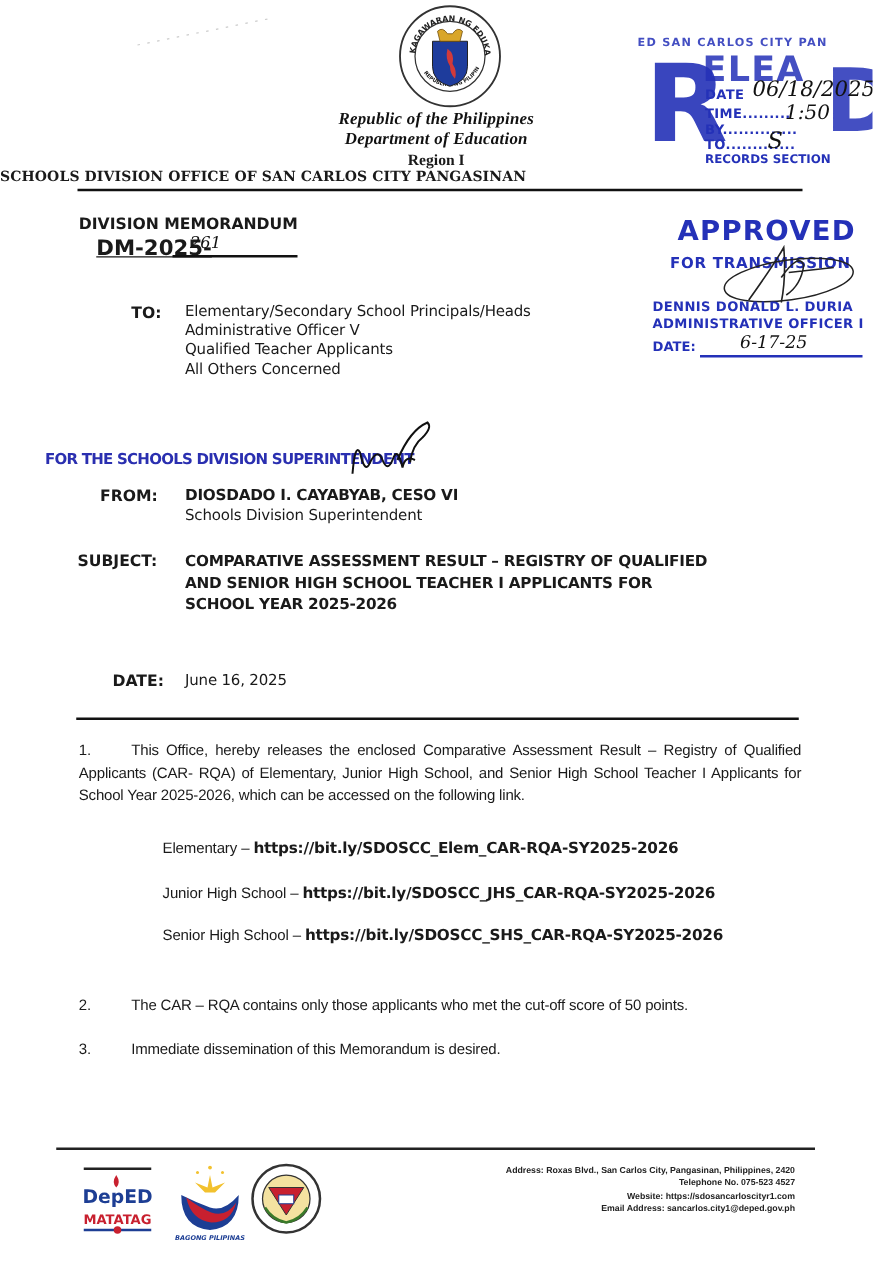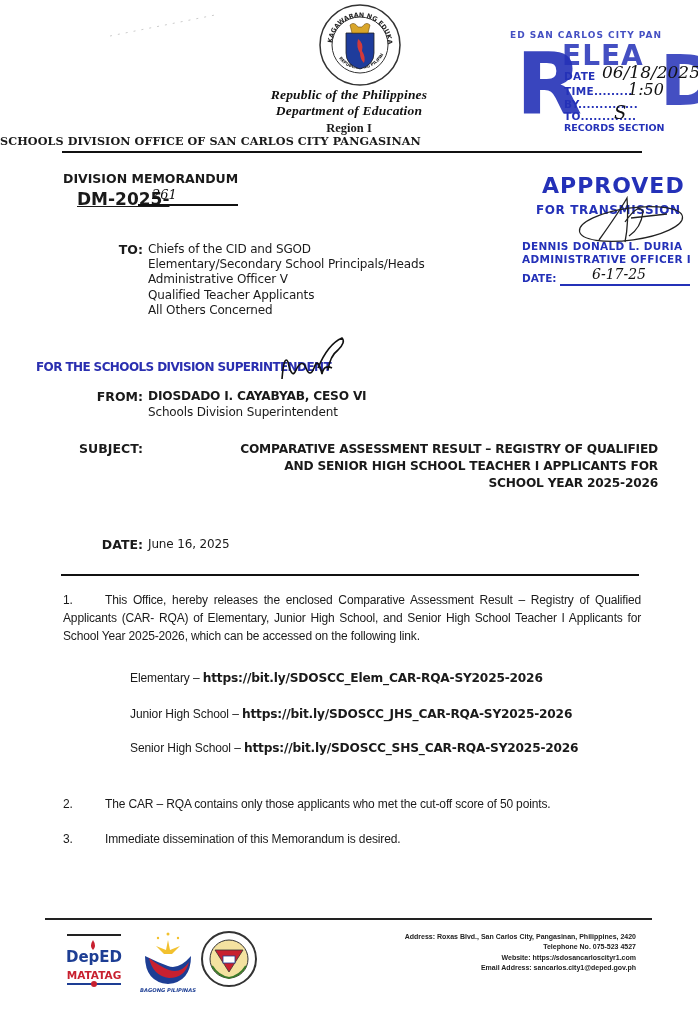--- a/index.html
+++ b/index.html
@@ -43,38 +43,38 @@
   .approved .date-line { position:absolute; left: 46px; top: 114px; width: 130px; height: 1.5px; background: #2431b8; }
   .approved .date-val { position:absolute; left: 78px; top: 96px; font-family: "DejaVu Serif", serif; font-style: italic; font-weight: normal; color: #111; font-size: 14px; text-align: right; }
   .approved .sig { position:absolute; left: 55px; top: 22px; width: 120px; height: 60px; }
 
   
   .memo-title { left: 63px; top: 171px; font-family: "DejaVu Sans", sans-serif; font-weight: bold; font-size: 12.5px; }
   .memo-num-lbl { left: 77px; top: 189px; font-family: "DejaVu Sans", sans-serif; font-weight: bold; font-size: 17px; text-decoration: underline; }
   .memo-num-line { left: 138px; top: 204px; width: 100px; height: 1.5px; background: #111; }
   .memo-num-val { left: 152px; top: 187px; font-family: "DejaVu Serif", serif; font-style: italic; font-size: 13px; color: #111; }
 
-  .lbl { font-family: "DejaVu Sans", sans-serif; font-weight: bold; font-size: 12.5px; text-align: right; }
+  .lbl { font-family: "DejaVu Sans", sans-serif; font-weight: bold; font-size: 12.5px; text-align: left; }
   .val { font-family: "DejaVu Sans", sans-serif; font-size: 12px; line-height: 15.2px; letter-spacing: -0.15px; }
   .val-bold { font-family: "DejaVu Sans", sans-serif; font-weight: bold; font-size: 12.2px; line-height: 17px; letter-spacing: -0.2px; }
 
   .to-lbl { left: 105px; top: 242px; width: 38px; }
   .to-list { left: 148px; top: 242px; }
   .to-list div { height: 15.2px; white-space: nowrap; }
 
   .for-sds { left: 36px; top: 360px; color: #2a2fb0; font-family: "DejaVu Sans", sans-serif; font-weight: bold; font-size: 12px; letter-spacing: -0.6px; white-space: nowrap; }
   .sig-sds { left: 262px; top: 334px; width: 90px; height: 50px; }
 
   .from-lbl { left: 80px; top: 389px; width: 63px; }
   .from-name { left: 148px; top: 389px; font-family: "DejaVu Sans", sans-serif; font-weight: bold; font-size: 12.2px; letter-spacing: -0.2px; }
   .from-pos { left: 148px; top: 405px; font-size: 12px; }
 
   .subj-lbl { left: 62px; top: 441px; width: 81px; }
   .subj-txt { left: 148px; top: 441px; width: 510px; }
-  .subj-txt div { white-space: nowrap; text-align: right; }
+  .subj-txt div { white-space: nowrap; }
 
   .date-lbl { left: 90px; top: 537px; width: 53px; }
   .date-val { left: 148px; top: 537px; font-size: 12px; }
 
   .body-rule { left: 61px; top: 574px; width: 578px; height: 2px; background: #111; }
 
   .para { left: 63px; font-size: 12px; line-height: 18px; letter-spacing: -0.15px; }
   .p1 { top: 591px; width: 578px; }
   .p1 .num { position: absolute; left: 0; top: 0; }
   .p1 .txt { text-indent: 42px; text-align: justify; }
@@ -155,21 +155,20 @@
   <div class="date-val">6-17-25</div>
 </div>
 
 <div class="abs memo-title">DIVISION MEMORANDUM</div>
 <div class="abs memo-num-lbl">DM-2025-</div>
 <div class="abs memo-num-line"></div>
 <div class="abs memo-num-val">261</div>
 
 <div class="abs lbl to-lbl">TO:</div>
 <div class="abs val to-list">
-  <div>Chiefs of the CID and SGOD</div>
   <div>Elementary/Secondary School Principals/Heads</div>
   <div>Administrative Officer V</div>
   <div>Qualified Teacher Applicants</div>
   <div>All Others Concerned</div>
 </div>
 
 <div class="abs for-sds">FOR THE SCHOOLS DIVISION SUPERINTENDENT</div>
 <svg class="abs sig-sds" viewBox="0 0 90 50">
   <path d="M20 45 Q22 20 26 28 Q30 46 34 36 Q40 24 44 34 Q48 44 52 34 Q56 22 60 40 Q62 30 70 34 M56 34 Q66 10 80 4 Q84 8 76 16 Q68 22 66 36" fill="none" stroke="#111" stroke-width="1.6"></path>
 </svg>

